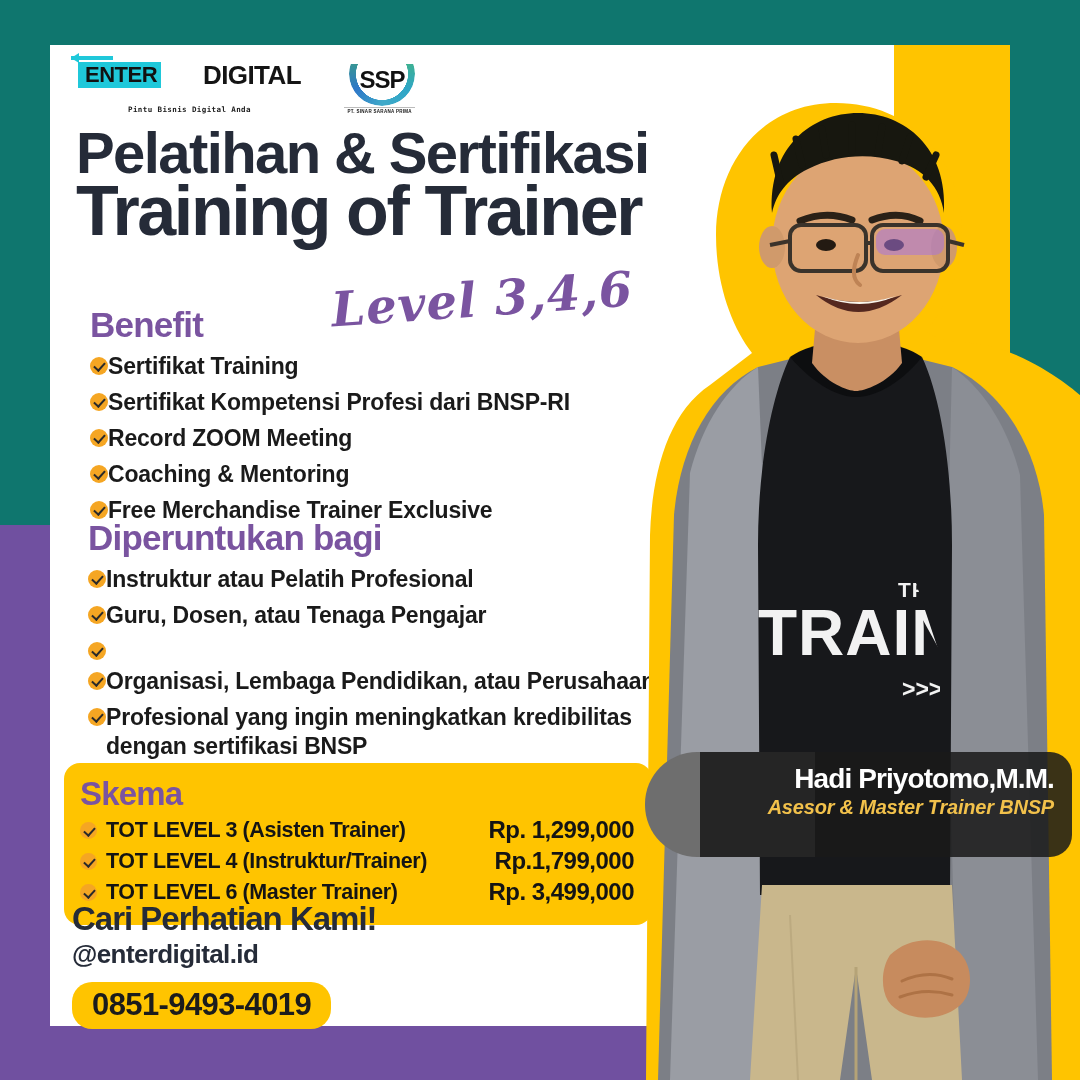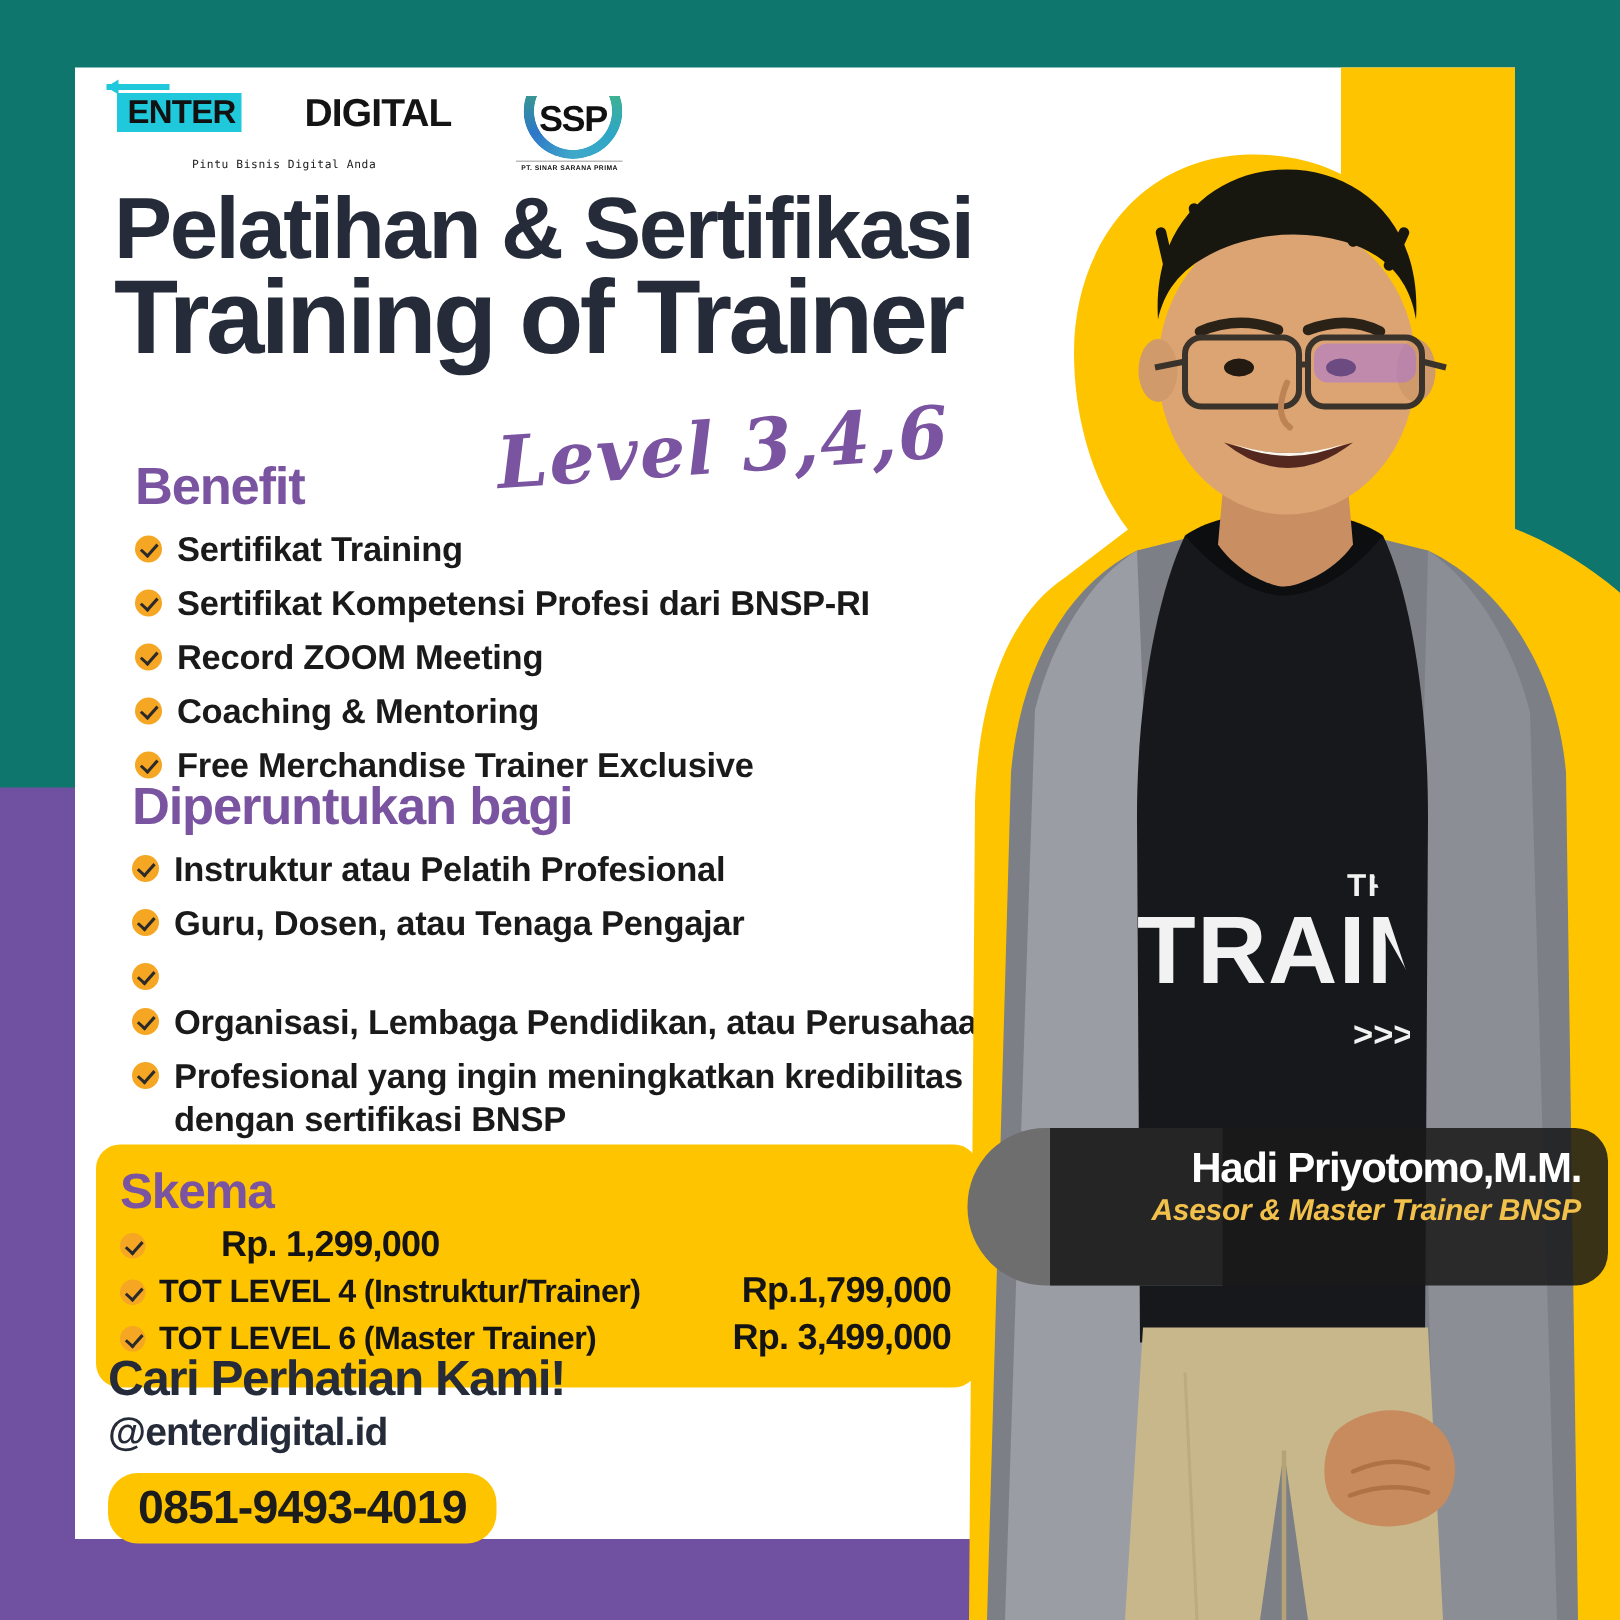--- a/index.html
+++ b/index.html
@@ -105,21 +105,21 @@
     position: absolute;
     left: -7px; top: -9px;
     border-top: 5px solid transparent;
     border-bottom: 5px solid transparent;
     border-right: 8px solid #1FC8DA;
   }
   .logo-enter-word { color: #141414; margin-left: 1px; padding-left: 41px; }
   .logo-enter-tag {
     margin-top: 17px;
     font-size: 7.5px;
-    font-weight: 400;
+    font-weight: 700;
     letter-spacing: 0.4px;
     color: #202020;
     font-family: "DejaVu Sans Mono", monospace;
   }
 
   .logo-ssp { display: flex; flex-direction: column; align-items: flex-end; width: 80px; }
   .logo-ssp-badge {
     position: relative;
     width: 66px; height: 42px;
     overflow: hidden;
@@ -205,21 +205,20 @@
     line-height: 1;
   }
 
   .benefit-block { position: absolute; left: 40px; top: 262px; }
   .target-block  { position: absolute; left: 38px; top: 475px; }
 
   .bullets { margin-top: 10px; }
   .bullet {
     display: flex;
     align-items: flex-start;
-    gap: 10px;
     margin-bottom: 7px;
   }
   .bullet-text {
     font-size: 23px;
     font-weight: 600;
     color: #1A1A1A;
     line-height: 1.26;
     letter-spacing: -0.2px;
   }
   .check {
@@ -447,20 +446,21 @@
           <span class="bullet-text" style="max-width:560px">Profesional yang ingin meningkatkan kredibilitas dengan sertifikasi BNSP</span>
         </div>
       </div>
     </div>
 
     <div class="skema">
       <div class="skema-title">Skema</div>
 
       <div class="skema-row">
         <span class="check"></span>
+        <span class="skema-label">TOT LEVEL 3 (Asisten Trainer)</span>
         <span class="skema-price">Rp. 1,299,000</span>
       </div>
 
       <div class="skema-row">
         <span class="check"></span>
         <span class="skema-label">TOT LEVEL 4 (Instruktur/Trainer)</span>
         <span class="skema-price">Rp.1,799,000</span>
       </div>
 
       <div class="skema-row">

